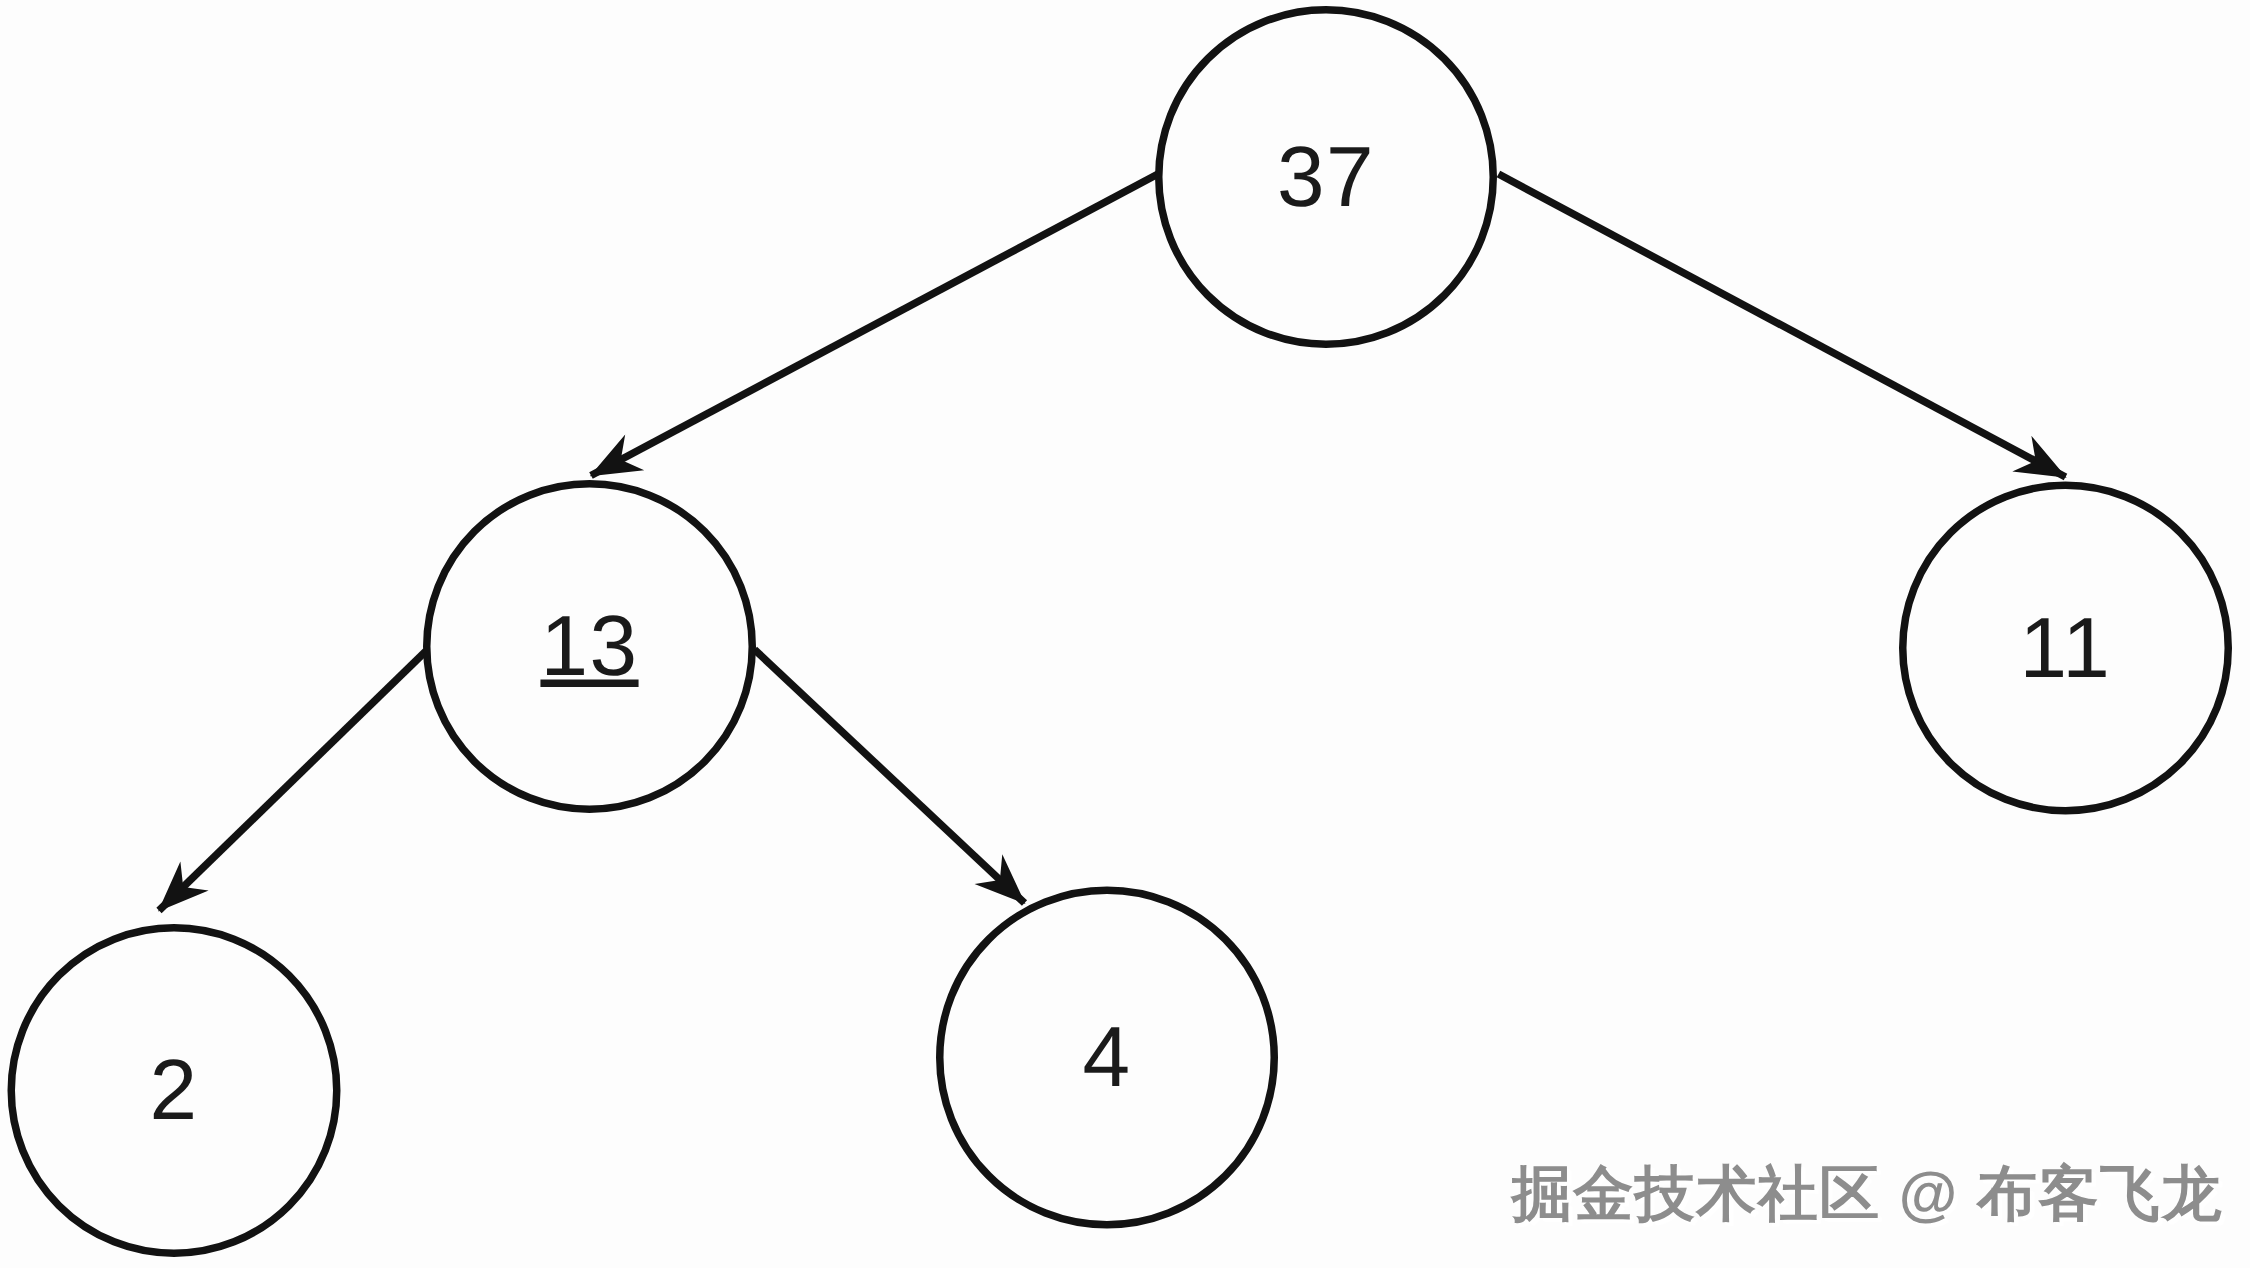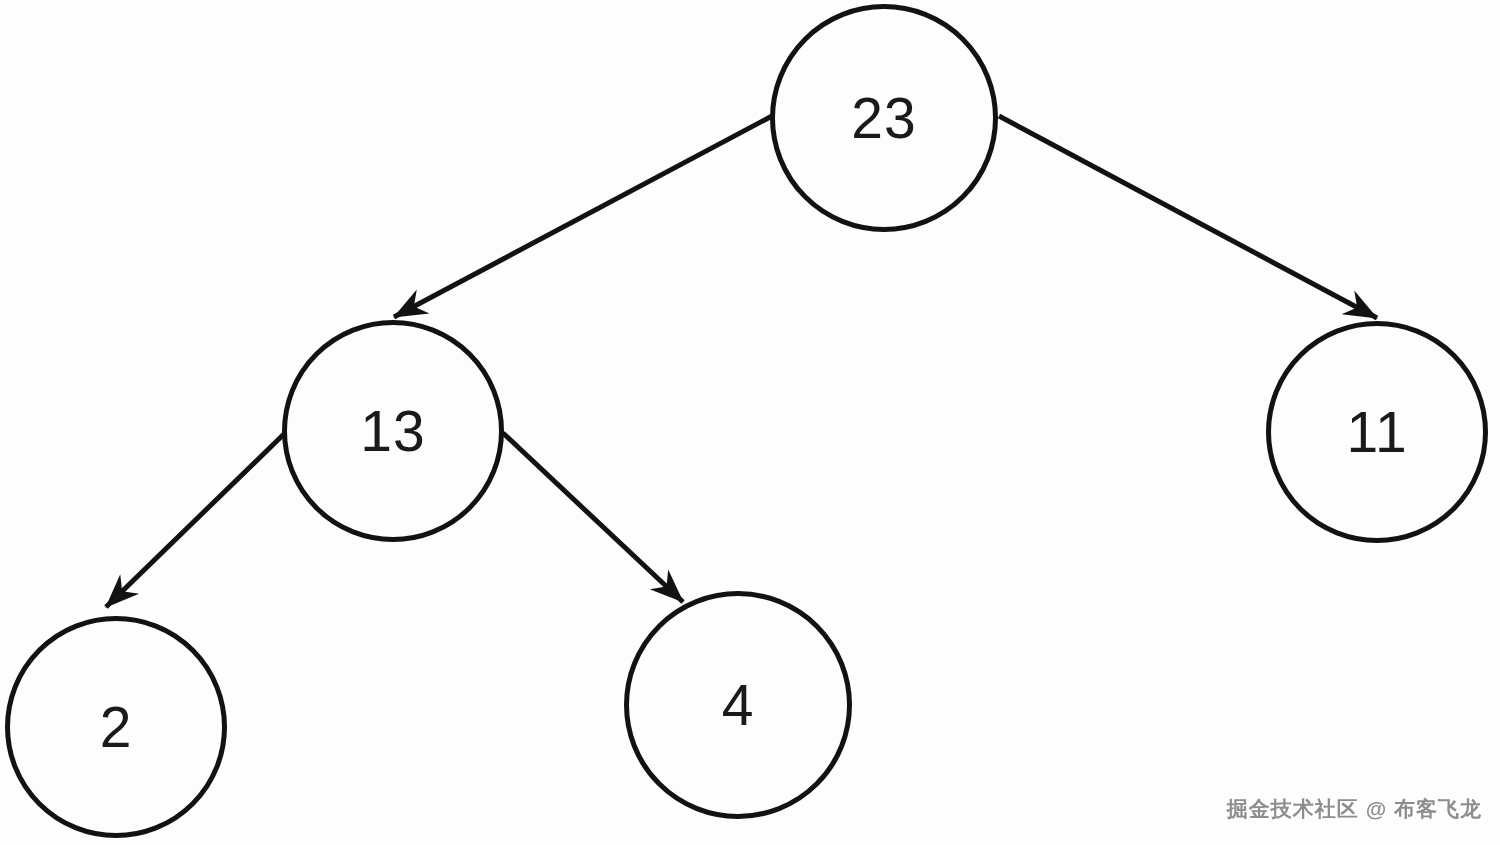--- a/index.html
+++ b/index.html
@@ -12,27 +12,27 @@
   .canvas { position: absolute; left: 0; top: 0; width: 1500px; height: 845px; }
   svg.edges { position: absolute; left: 0; top: 0; }
   .node {
     position: absolute; box-sizing: border-box;
     border: 5px solid #121212; border-radius: 50%;
     background: #fdfdfd;
     display: flex; align-items: center; justify-content: center;
     font-size: 57px; color: #1a1a1a; letter-spacing: 1px;
   }
   .node-23 { left: 770px; top: 4px;   width: 228px; height: 228px; }
-  .node-13 { left: 282px; top: 320px; width: 222px; height: 222px; }
+  .node-13 { left: 282px; top: 320px; width: 222px; height: 222px; text-decoration: underline; }
   .node-12 { left: 1266px; top: 321px; width: 222px; height: 222px; }
   .node-2  { left: 5px;   top: 616px; width: 222px; height: 222px; }
   .node-4  { left: 624px; top: 591px; width: 228px; height: 228px; }
   .watermark {
     position: absolute; right: 18px; bottom: 22px;
-    font-size: 21px; font-weight: 700; letter-spacing: 1px;
+    font-size: 40px; font-weight: 700; letter-spacing: 1px;
     color: #8d8d8d;
     text-shadow: 2px 2px 0 #ffffff, 3px 3px 1px rgba(255,255,255,0.9);
   }
 </style>
 </head>
 <body>
 
 <div class="canvas">
 
   <svg class="edges" width="1500" height="845" viewBox="0 0 1500 845">
@@ -41,21 +41,21 @@
         <path d="M1.5,0.5 L12.8,5 L1.5,9.5 L5,5 Z" fill="#121212"></path>
       </marker>
     </defs>
     <line x1="772" y1="116" x2="394" y2="317" stroke="#121212" stroke-width="5" marker-end="url(#arrowhead)"></line>
     <line x1="999" y1="116" x2="1377" y2="318" stroke="#121212" stroke-width="5" marker-end="url(#arrowhead)"></line>
     <line x1="284" y1="434" x2="106" y2="607" stroke="#121212" stroke-width="5" marker-end="url(#arrowhead)"></line>
     <line x1="503" y1="433" x2="683" y2="602" stroke="#121212" stroke-width="5" marker-end="url(#arrowhead)"></line>
   </svg>
 
   <div class="node node-23">
-    <span>23</span>
+    <span>37</span>
   </div>
   <div class="node node-13">
     <span>13</span>
   </div>
   <div class="node node-12">
     <span>11</span>
   </div>
   <div class="node node-2">
     <span>2</span>
   </div>

